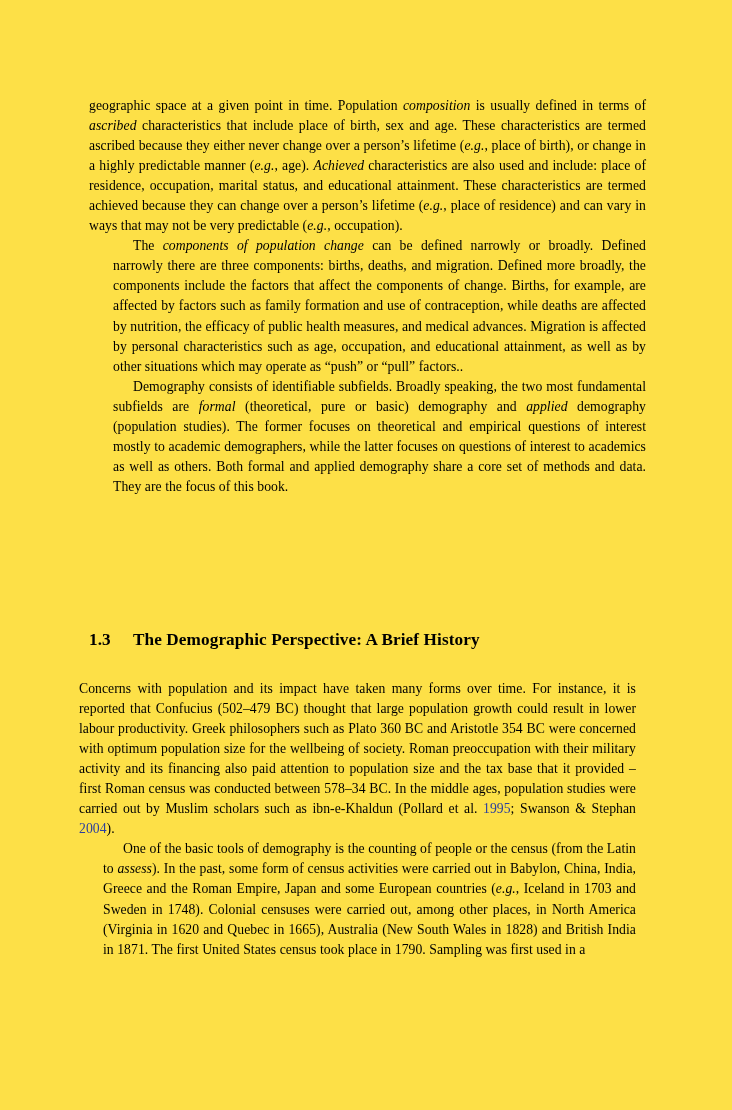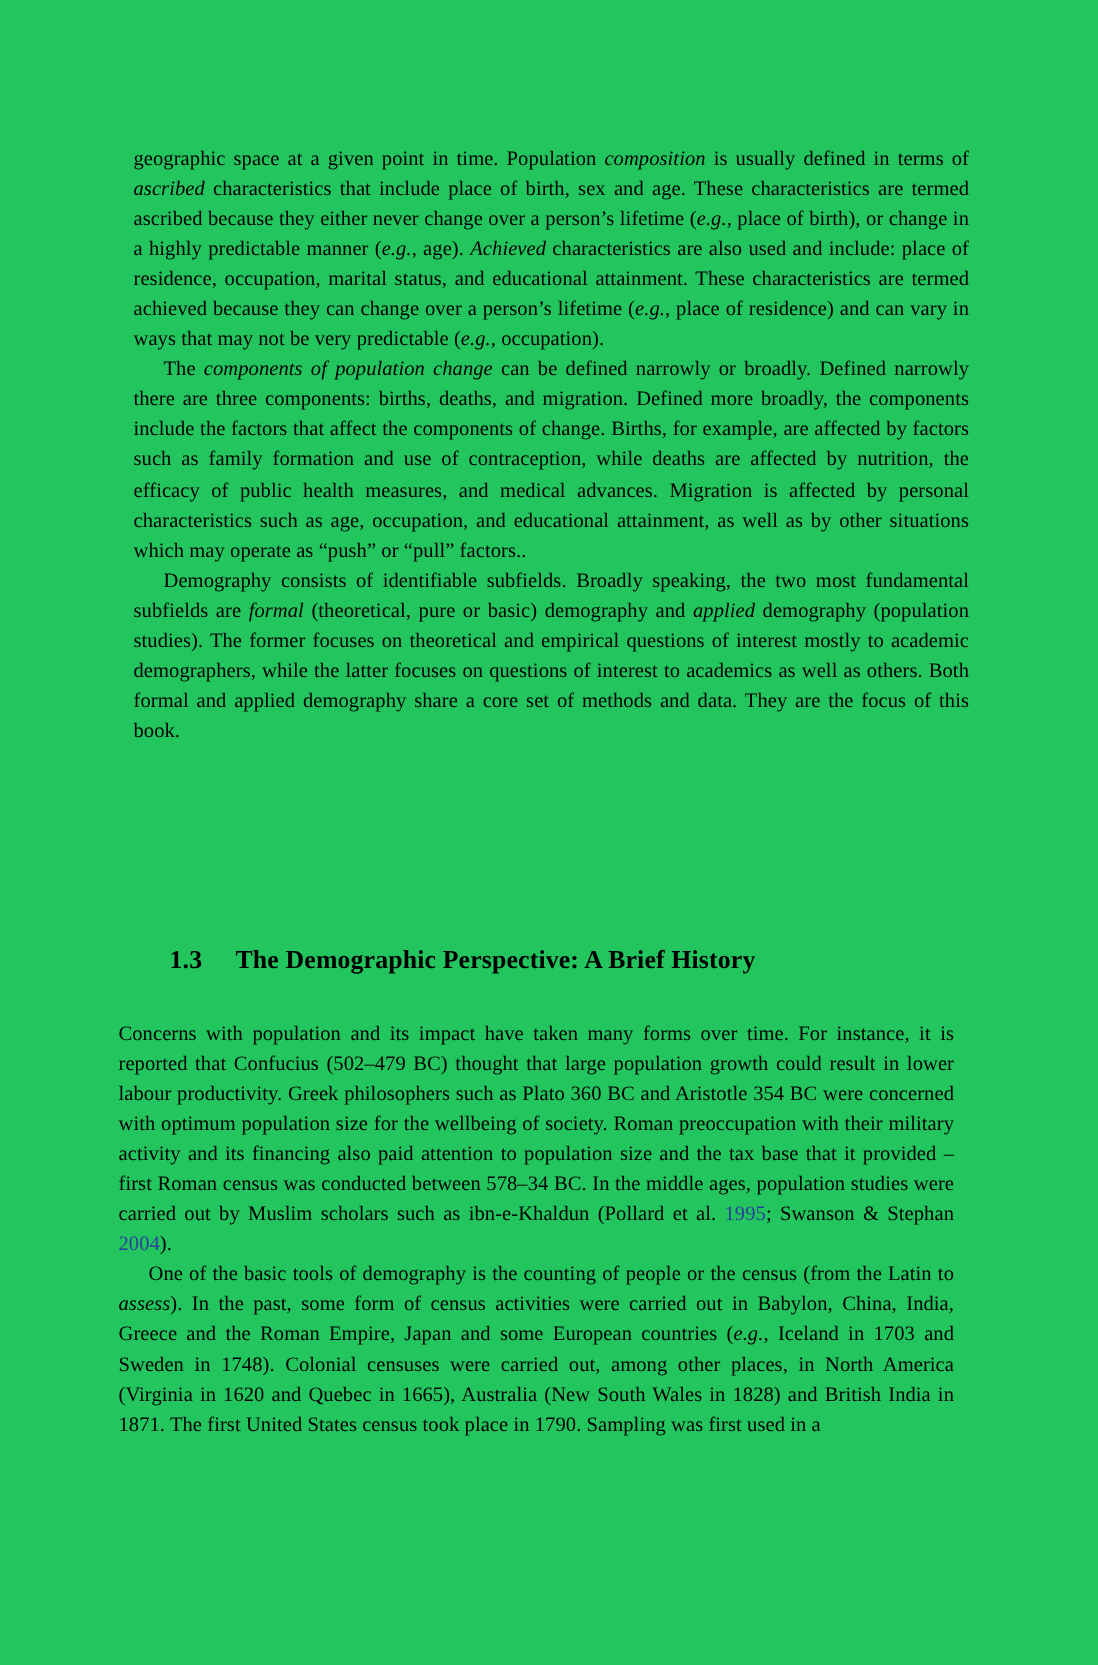--- a/index.html
+++ b/index.html
@@ -9,21 +9,21 @@
     background: #ffffff;
   }
   body {
     font-family: "Liberation Serif", "DejaVu Serif", serif;
     color: #000000;
   }
   .page {
     position: relative;
     width: 732px;
     height: 1110px;
-    background: #22c55e;
+    background: #fde047;
     overflow: hidden;
     box-sizing: border-box;
   }
   .text-column {
     position: absolute;
     left: 89px;
     top: 96px;
     width: 557px;
   }
   p.body-par {
@@ -32,20 +32,21 @@
     line-height: 20.05px;
     text-align: justify;
     text-justify: inter-word;
     -webkit-hyphens: none;
     hyphens: none;
     color: #000000;
     letter-spacing: 0.05px;
   }
   p.indent {
     text-indent: 20px;
+    margin-left: 24px;
   }
   p.no-indent {
     text-indent: 0;
   }
   .it {
     font-style: italic;
   }
   a.cite, .cite {
     color: #2b3f9e;
     text-decoration: none;
@@ -62,21 +63,20 @@
   }
   .heading-block {
     position: absolute;
     left: 89px;
     top: 629px;
     width: 557px;
   }
   .heading-num {
     display: inline-block;
     min-width: 44px;
-    margin-left: 24px;
   }
   .section-body {
     position: absolute;
     left: 79px;
     top: 679px;
     width: 557px;
   }
   .last-line-natural {
     text-align: justify;
   }

